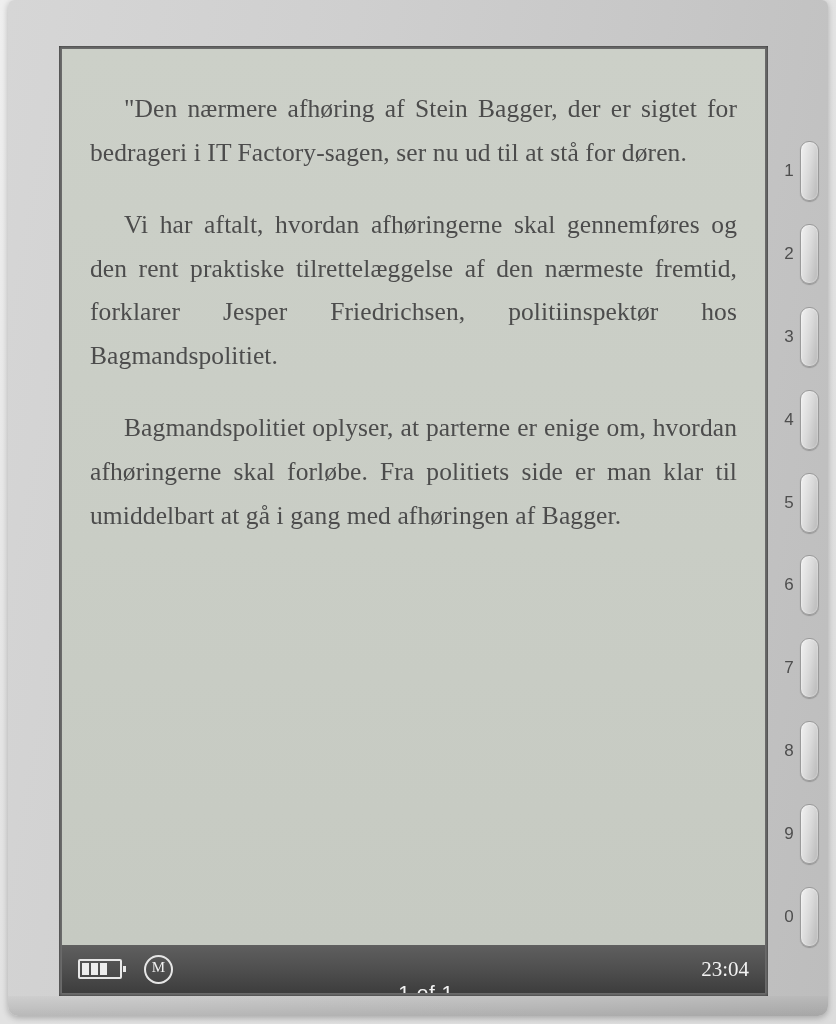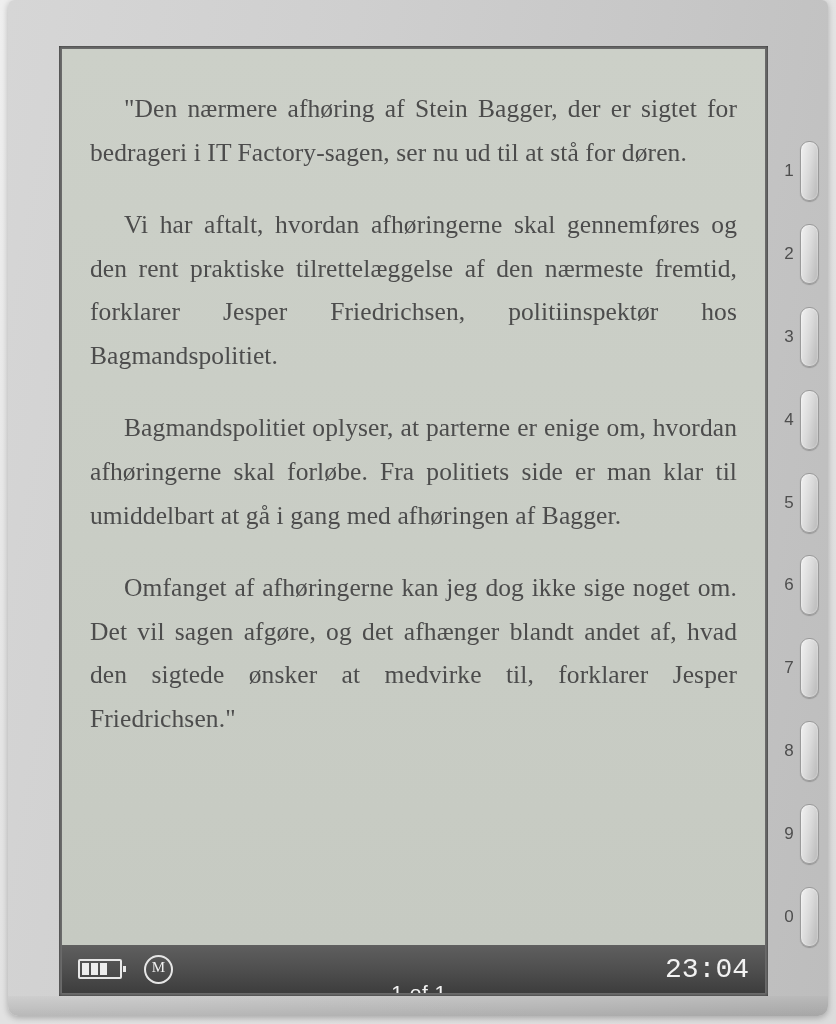--- a/index.html
+++ b/index.html
@@ -146,23 +146,24 @@
   }
   #page-indicator {
     flex: 1;
     text-align: center;
     font-family: "Liberation Sans", sans-serif;
     font-size: 21px;
     letter-spacing: 0.5px;
     margin-top: 48px;
   }
   #clock {
-    font-family: Liberation Mono, monospace;
-    font-size: 28px;
+    font-family: Liberation Serif, serif;
+    font-size: 21px;
     min-width: 70px;
+    text-align: right;
   }
 
   
   #keypad {
     position: absolute;
     left: 764px;
     top: 130px;
     width: 56px;
     height: 828px;
   }
@@ -210,21 +211,20 @@
 
     <div id="brand">SONY</div>
 
     <div id="screen-frame">
       <div id="screen">
 
         <div id="page">
           <p class="para">"Den nærmere afhøring af Stein Bagger, der er sigtet for bedrageri i IT Factory-sagen, ser nu ud til at stå for døren.</p>
           <p class="para">Vi har aftalt, hvordan afhøringerne skal gennemføres og den rent praktiske tilrettelæggelse af den nærmeste fremtid, forklarer Jesper Friedrichsen, politiinspektør hos Bagmandspolitiet.</p>
           <p class="para">Bagmandspolitiet oplyser, at parterne er enige om, hvordan afhøringerne skal forløbe. Fra politiets side er man klar til umiddelbart at gå i gang med afhøringen af Bagger.</p>
-          <p class="para">Omfanget af afhøringerne kan jeg dog ikke sige noget om. Det vil sagen afgøre, og det afhænger blandt andet af, hvad den sigtede ønsker at medvirke til, forklarer Jesper Friedrichsen."</p>
         </div>
 
         <div id="statusbar">
           <div id="battery">
             <div class="cell"></div>
             <div class="cell"></div>
             <div class="cell"></div>
             <div class="cell off"></div>
           </div>
           <div id="mark-icon">M</div>

